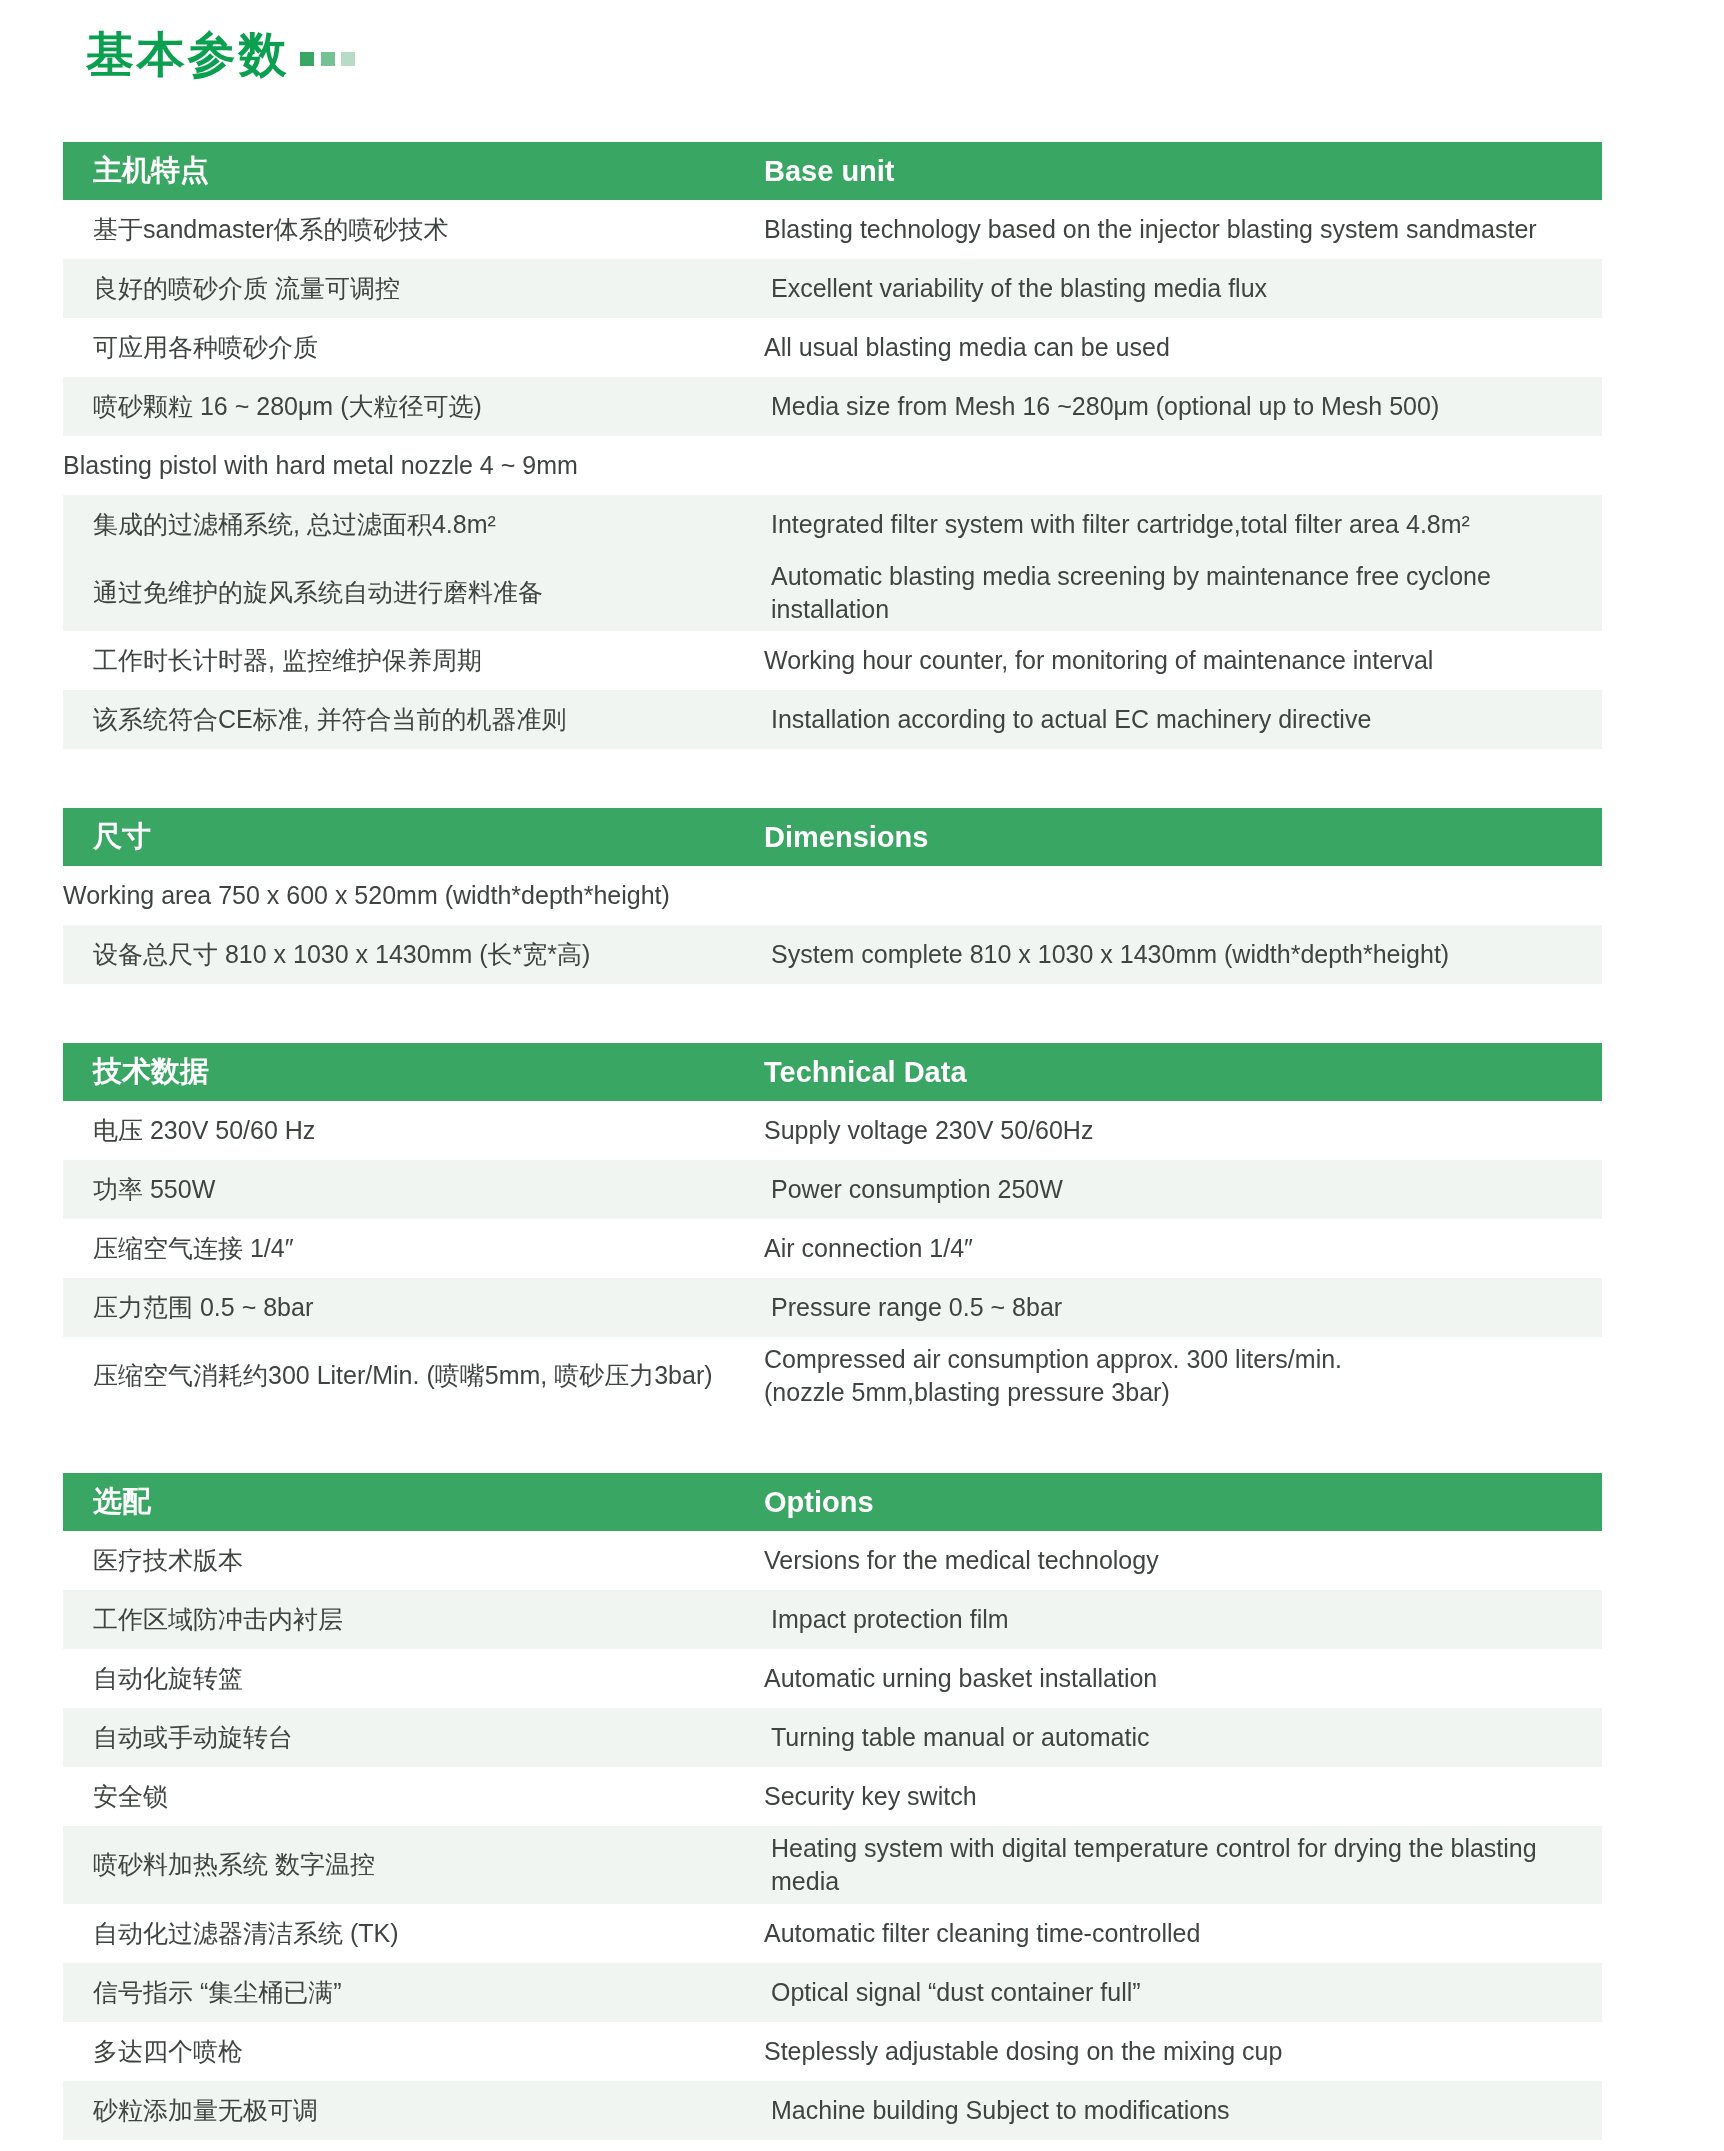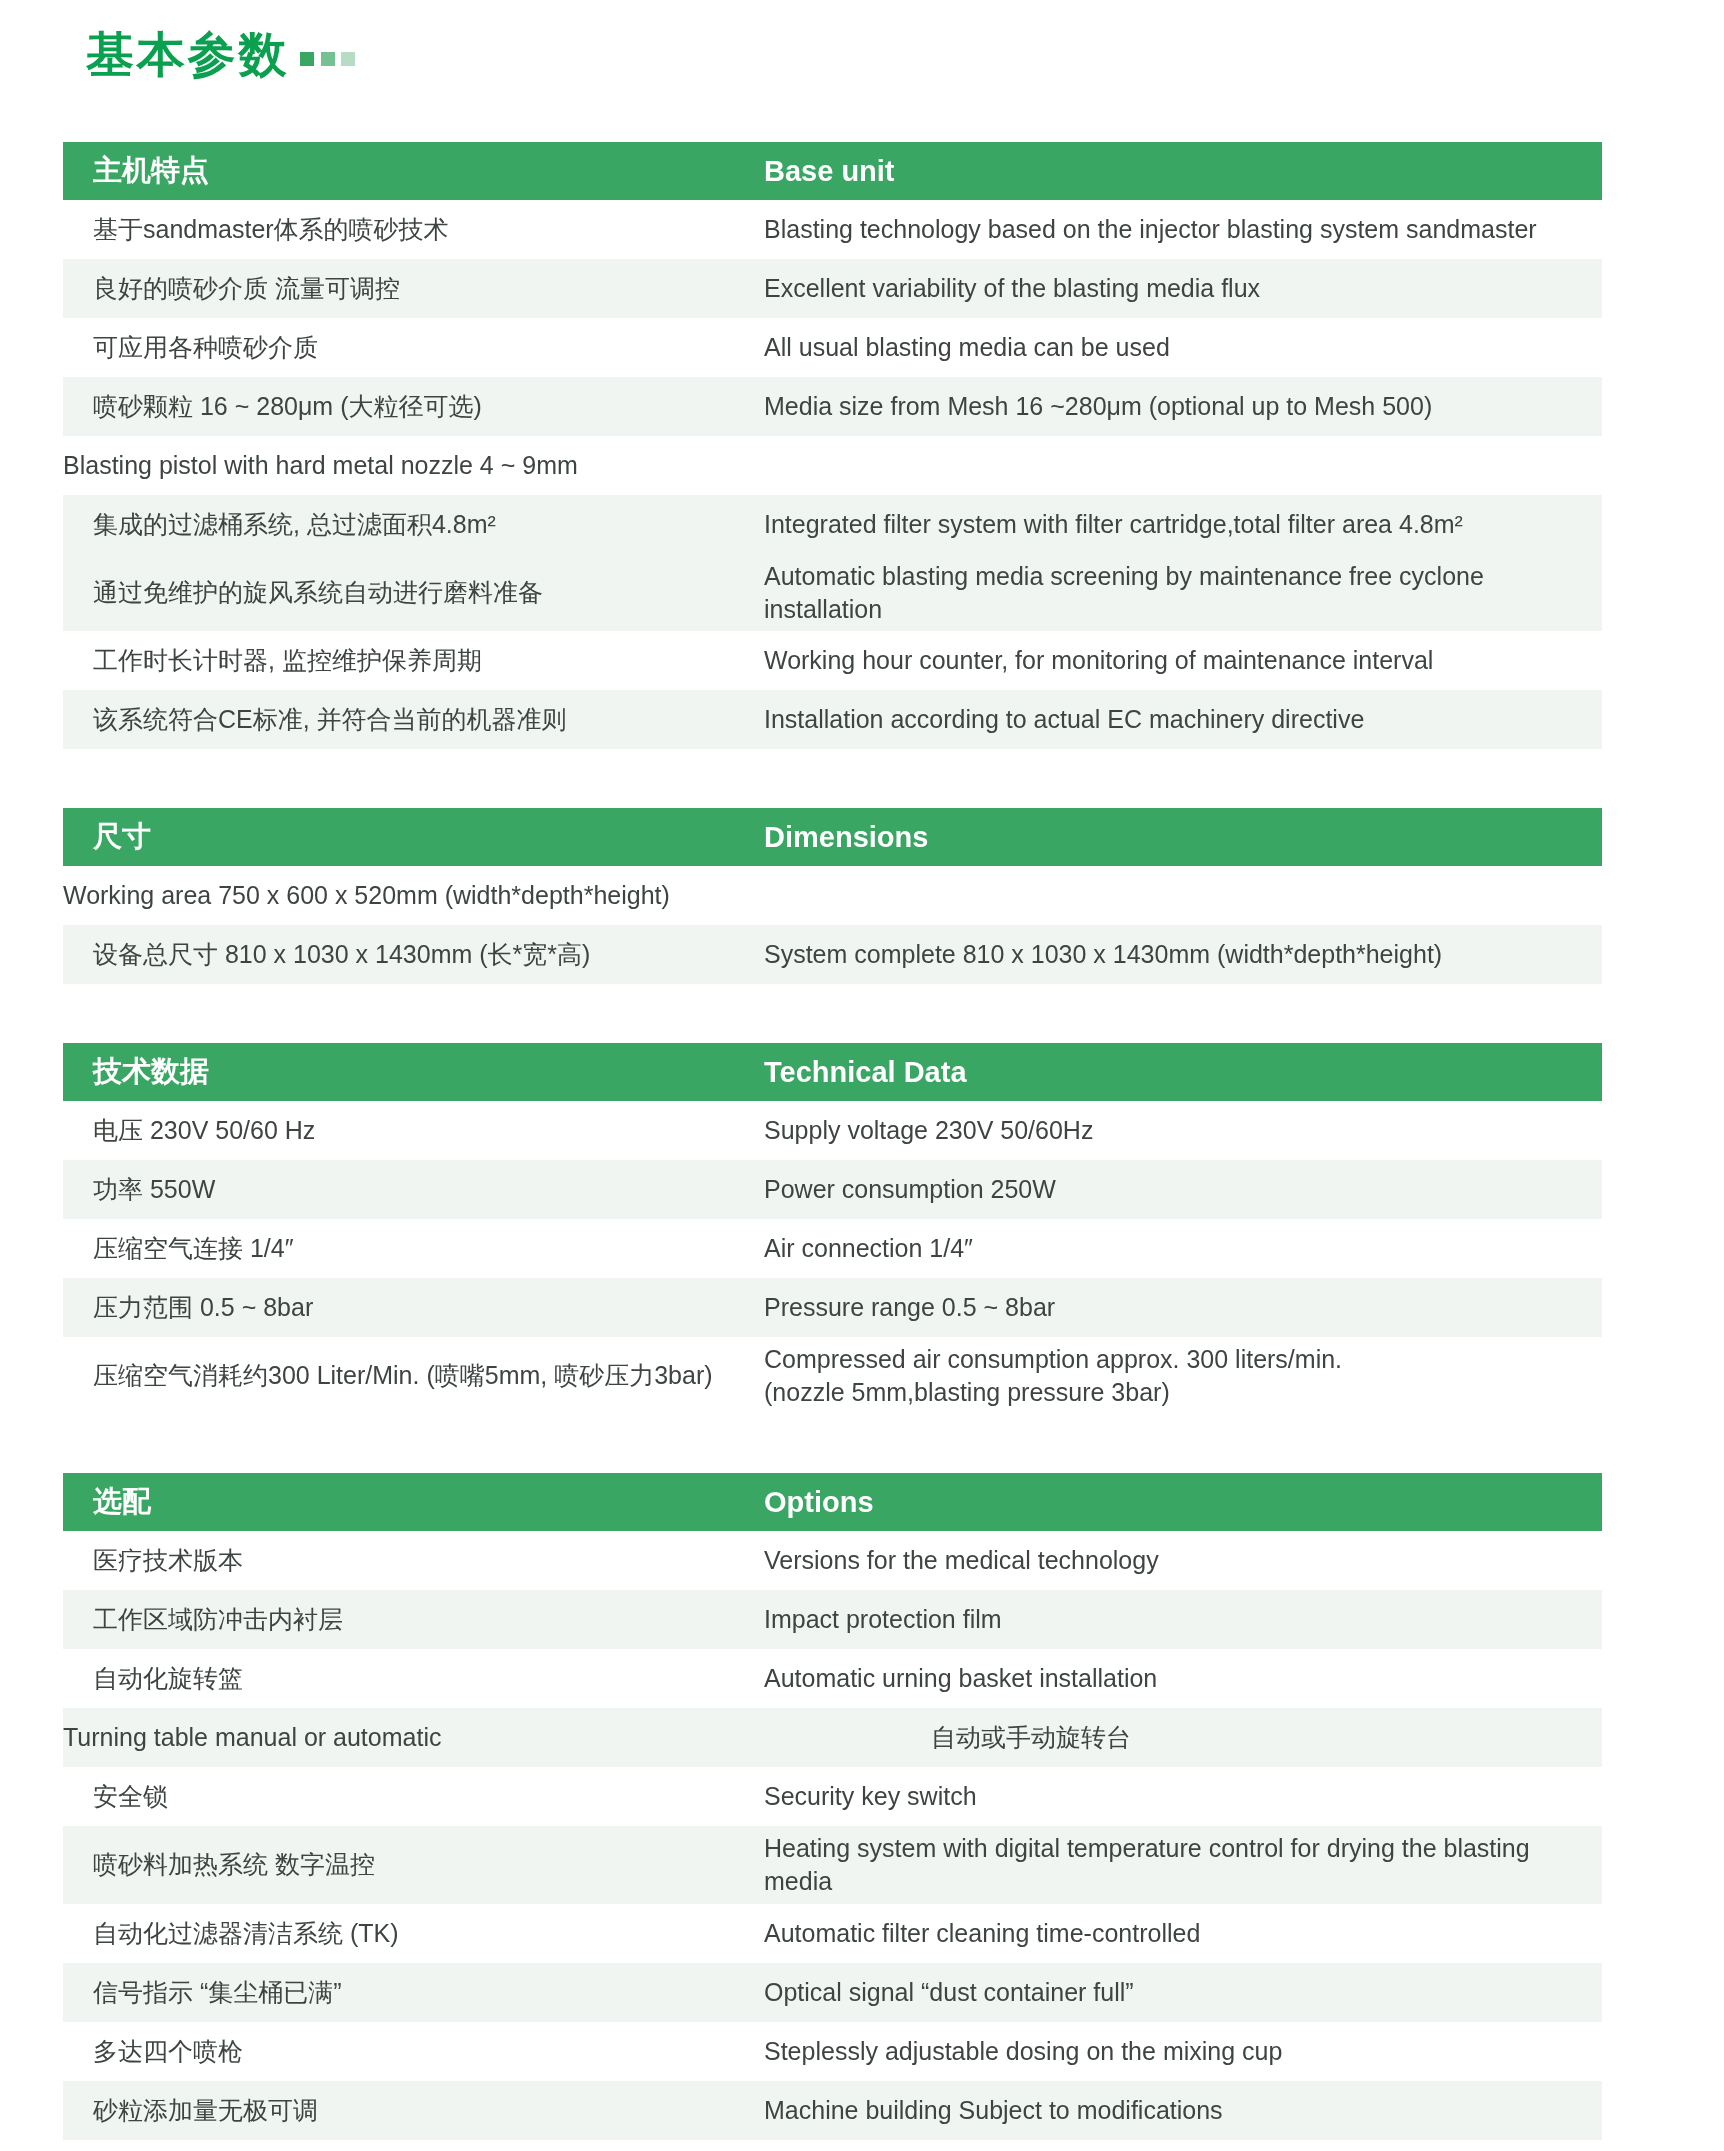--- a/index.html
+++ b/index.html
@@ -46,21 +46,21 @@
   .th { font-size: 29px; font-weight: bold; }
   .col-zh { width: 701px; box-sizing: border-box; padding-left: 30px; flex: 0 0 auto; }
   .col-en { flex: 1 1 auto; box-sizing: border-box; padding-right: 22.4px; }
 
   .tr {
     display: flex;
     align-items: center;
     min-height: 59px;
     background: #ffffff;
   }
-  .tr.alt { background: #f0f5f1; }
+  .tr.alt { background: #f0f5f1; gap: 7px; }
   .td { font-size: 25px; line-height: 1.32; padding-top: 5.6px; padding-bottom: 5.6px; }
   .td.col-en { white-space: pre-line; }
 </style>
 </head>
 <body>
 
 <div class="page">
   <div class="title-row">
     <h1 class="page-title">基本参数</h1>
     <span class="title-squares">
@@ -190,22 +190,22 @@
     <div class="td col-zh">工作区域防冲击内衬层</div>
     <div class="td col-en">Impact protection film</div>
   </div>
 
   <div class="tr">
     <div class="td col-zh">自动化旋转篮</div>
     <div class="td col-en">Automatic urning basket installation</div>
   </div>
 
   <div class="tr alt">
+    <div class="td col-zh">自动或手动旋转台</div>
     <div class="td col-en">Turning table manual or automatic</div>
-    <div class="td col-zh">自动或手动旋转台</div>
   </div>
 
   <div class="tr">
     <div class="td col-zh">安全锁</div>
     <div class="td col-en">Security key switch</div>
   </div>
 
   <div class="tr alt">
     <div class="td col-zh">喷砂料加热系统 数字温控</div>
     <div class="td col-en">Heating system with digital temperature control for drying the blasting media</div>

